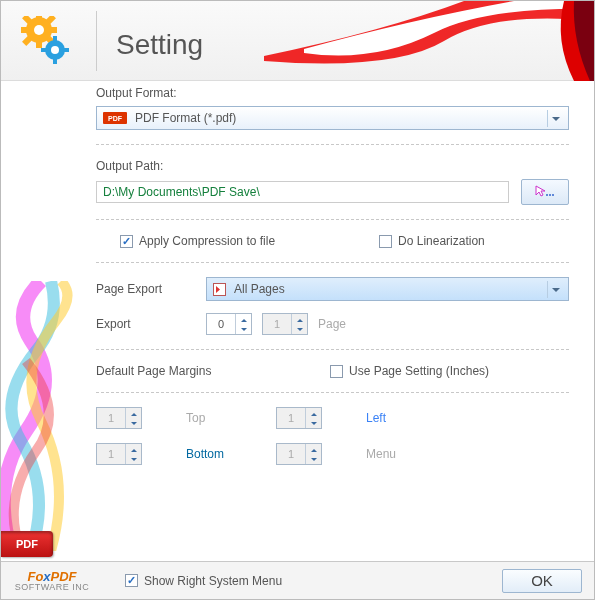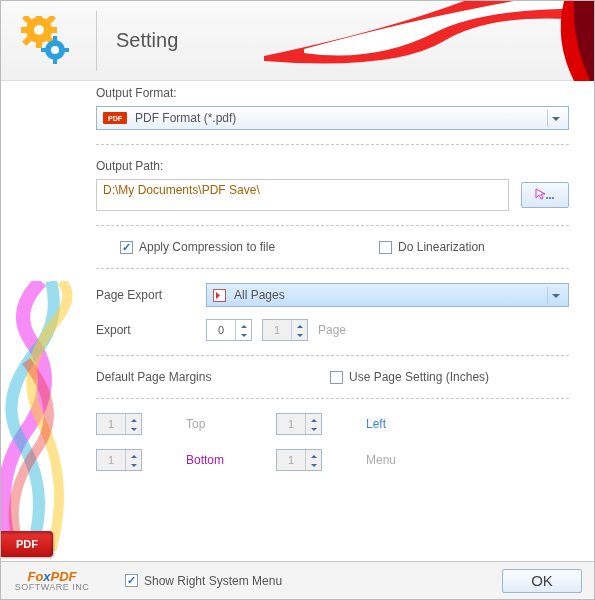--- a/index.html
+++ b/index.html
@@ -2,40 +2,40 @@
 <html><head>
 <meta charset="utf-8">
 <style>
   * { box-sizing: border-box; margin: 0; padding: 0; font-family: "Segoe UI", Tahoma, sans-serif; }
   body { width: 595px; height: 600px; background: #fff; font-size: 12px; color: #555; position: relative; overflow: hidden; border: 1px solid #bbb; }
 
   
   .header { height: 80px; position: relative; background: linear-gradient(#fafafa,#f0f0f0); border-bottom: 1px solid #dcdcdc; }
   .header .gear-wrap { position:absolute; left:20px; top:15px; width:50px; height:50px; }
   .hdr-divider { position:absolute; left:95px; top:10px; width:1px; height:60px; background:#ccc; }
-  .header h1 { position:absolute; left:115px; top:28px; font-size:20px; font-weight:normal; color:#555; }
+  .header h1 { position:absolute; left:115px; top:28px; font-size:28px; font-weight:normal; color:#555; }
   .swoosh { position:absolute; right:0; top:0; width:330px; height:80px; pointer-events:none; }
 
   
   .content { position:absolute; left:95px; right:25px; top:85px; }
   .lbl { color:#555; margin-bottom:6px; display:block; }
   .dashed { border:none; border-top:1px dashed #c8c8c8; margin:14px 0; }
 
   
   .dd { width:100%; height:24px; border:1px solid #9db6d0; background:linear-gradient(#fff,#e8f1fb); display:flex; align-items:center; padding:0 6px; position:relative; cursor:default; }
   .dd.sel { background:linear-gradient(#dfeefc,#c4e0fb); }
   .dd .badge { width:24px; height:12px; background:#d30; color:#fff; font-size:7px; font-weight:bold; display:flex; align-items:center; justify-content:center; margin-right:8px; border-radius:1px; }
   .dd .ibox { width:13px; height:13px; border:1px solid #b55; background:#fff; margin-right:8px; display:flex; align-items:center; justify-content:center; }
   .dd .ibox svg{display:block}
   .dd .arrw { position:absolute; right:4px; top:3px; width:17px; height:17px; border-left:1px solid #b7cde2; display:flex; align-items:center; justify-content:center; }
   .dd .arrw:after { content:""; border:4px solid transparent; border-top-color:#4a6a8a; margin-top:4px; }
 
   
   .pathrow { display:flex; gap:12px; align-items:center; }
-  .pathbox { flex:1; height:32px; border:1px solid #ccc; padding:3px 6px; background:#fff; color:#a16207; }
+  .pathbox { flex:1; height:22px; border:1px solid #ccc; padding:3px 6px; background:#fff; color:#15803d; }
   .browse { width:48px; height:26px; border:1px solid #9db6d0; background:linear-gradient(#f4f9ff,#dce9f7); border-radius:2px; display:flex; align-items:center; justify-content:center; cursor:default; }
 
   
   .cbrow { display:flex; gap:80px; }
   .cb { display:flex; align-items:center; gap:6px; cursor:default;padding-left:24px; }
   .cb .box { width:13px; height:13px; border:1px solid #8a9aae; background:#fff; display:flex; align-items:center; justify-content:center; }
   .cb .box.on:after { content:"✓"; color:#2a6fc3; font-size:11px; line-height:1; font-weight:bold; }
 
   
   .row { display:flex; align-items:center; gap:10px; margin-bottom:12px; }
@@ -210,21 +210,21 @@
       </div>
     <span style="color:#3b82f6">Left</span>
 
     <div class="spin dis">
         <input value="1" style="">
         <div class="btns">
           <span class="up"></span>
           <span class="dn"></span>
         </div>
       </div>
-    <span style="color:#a21caf">Bottom</span>
+    <span style="color:#0369a1">Bottom</span>
     <div class="spin dis">
         <input value="1" style="">
         <div class="btns">
           <span class="up"></span>
           <span class="dn"></span>
         </div>
       </div>
     <span style="color:#aaa">Menu</span>
   </div>
 

